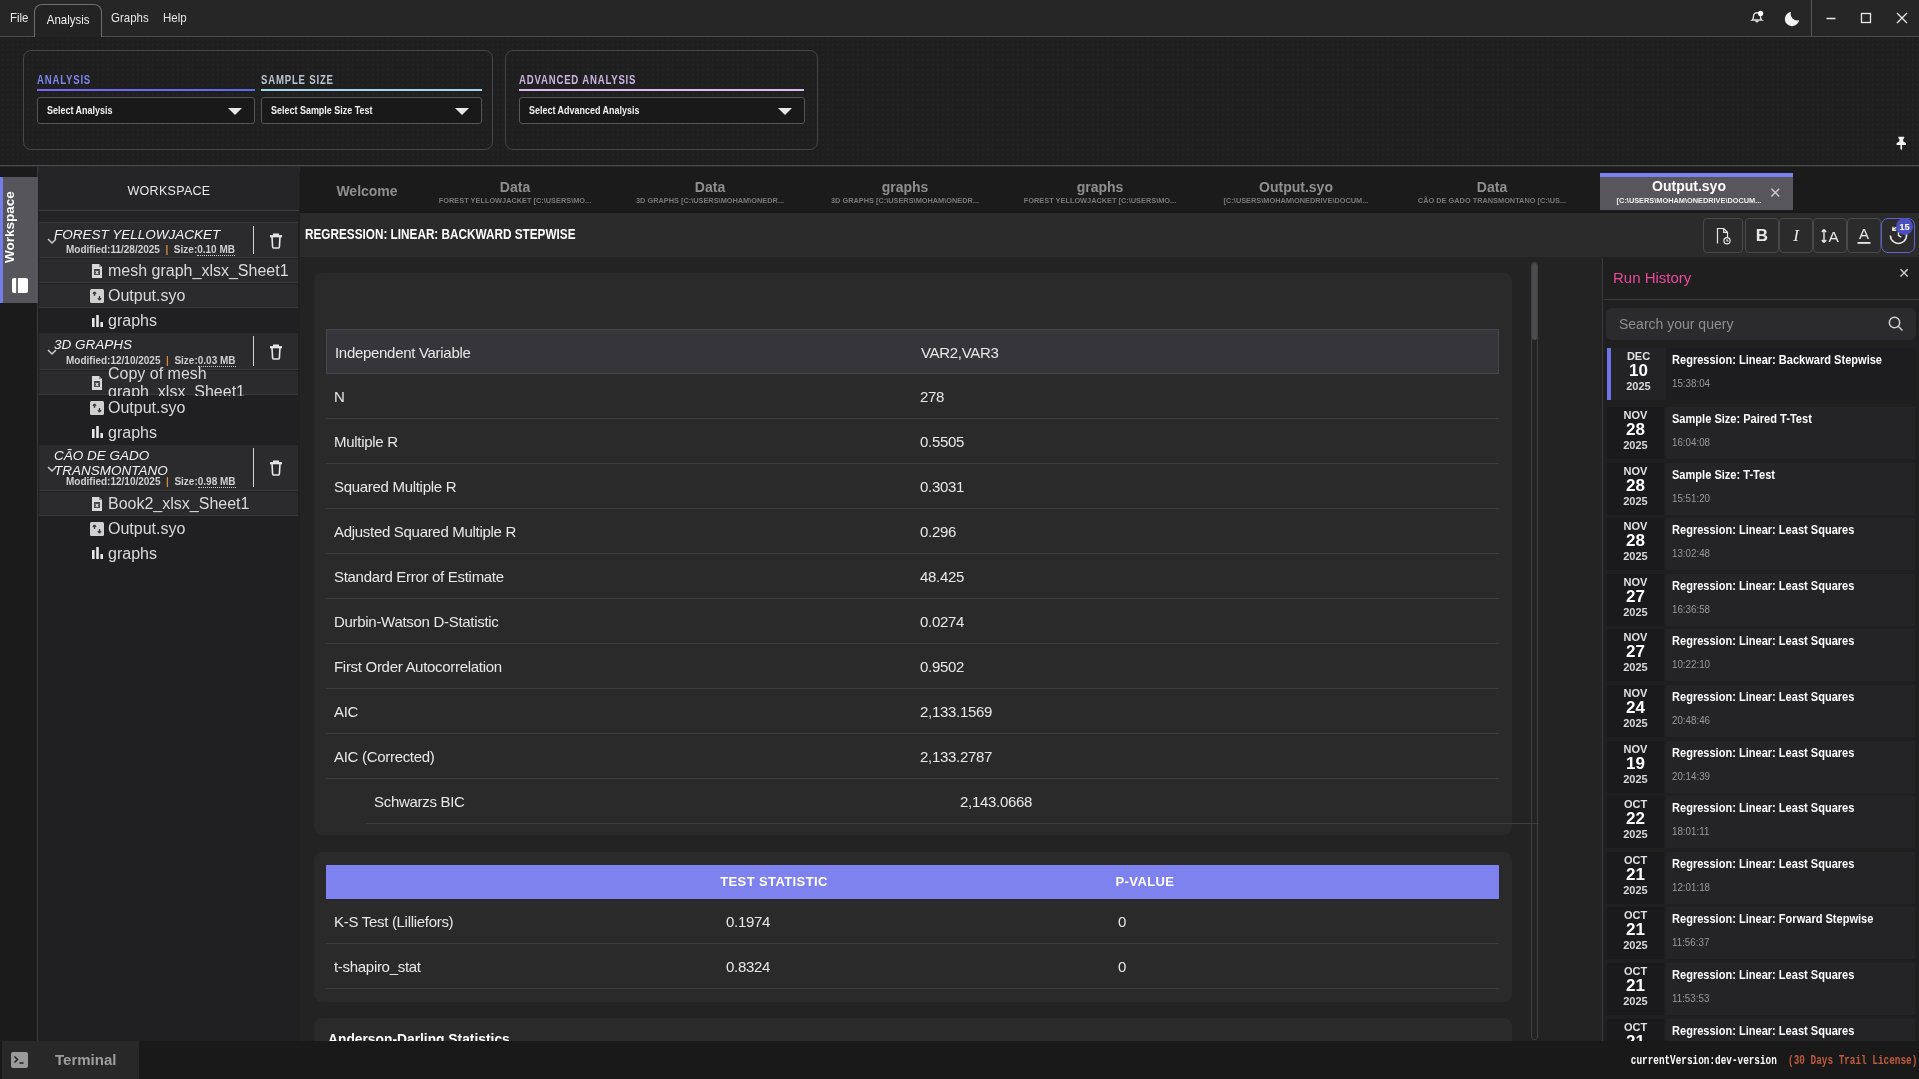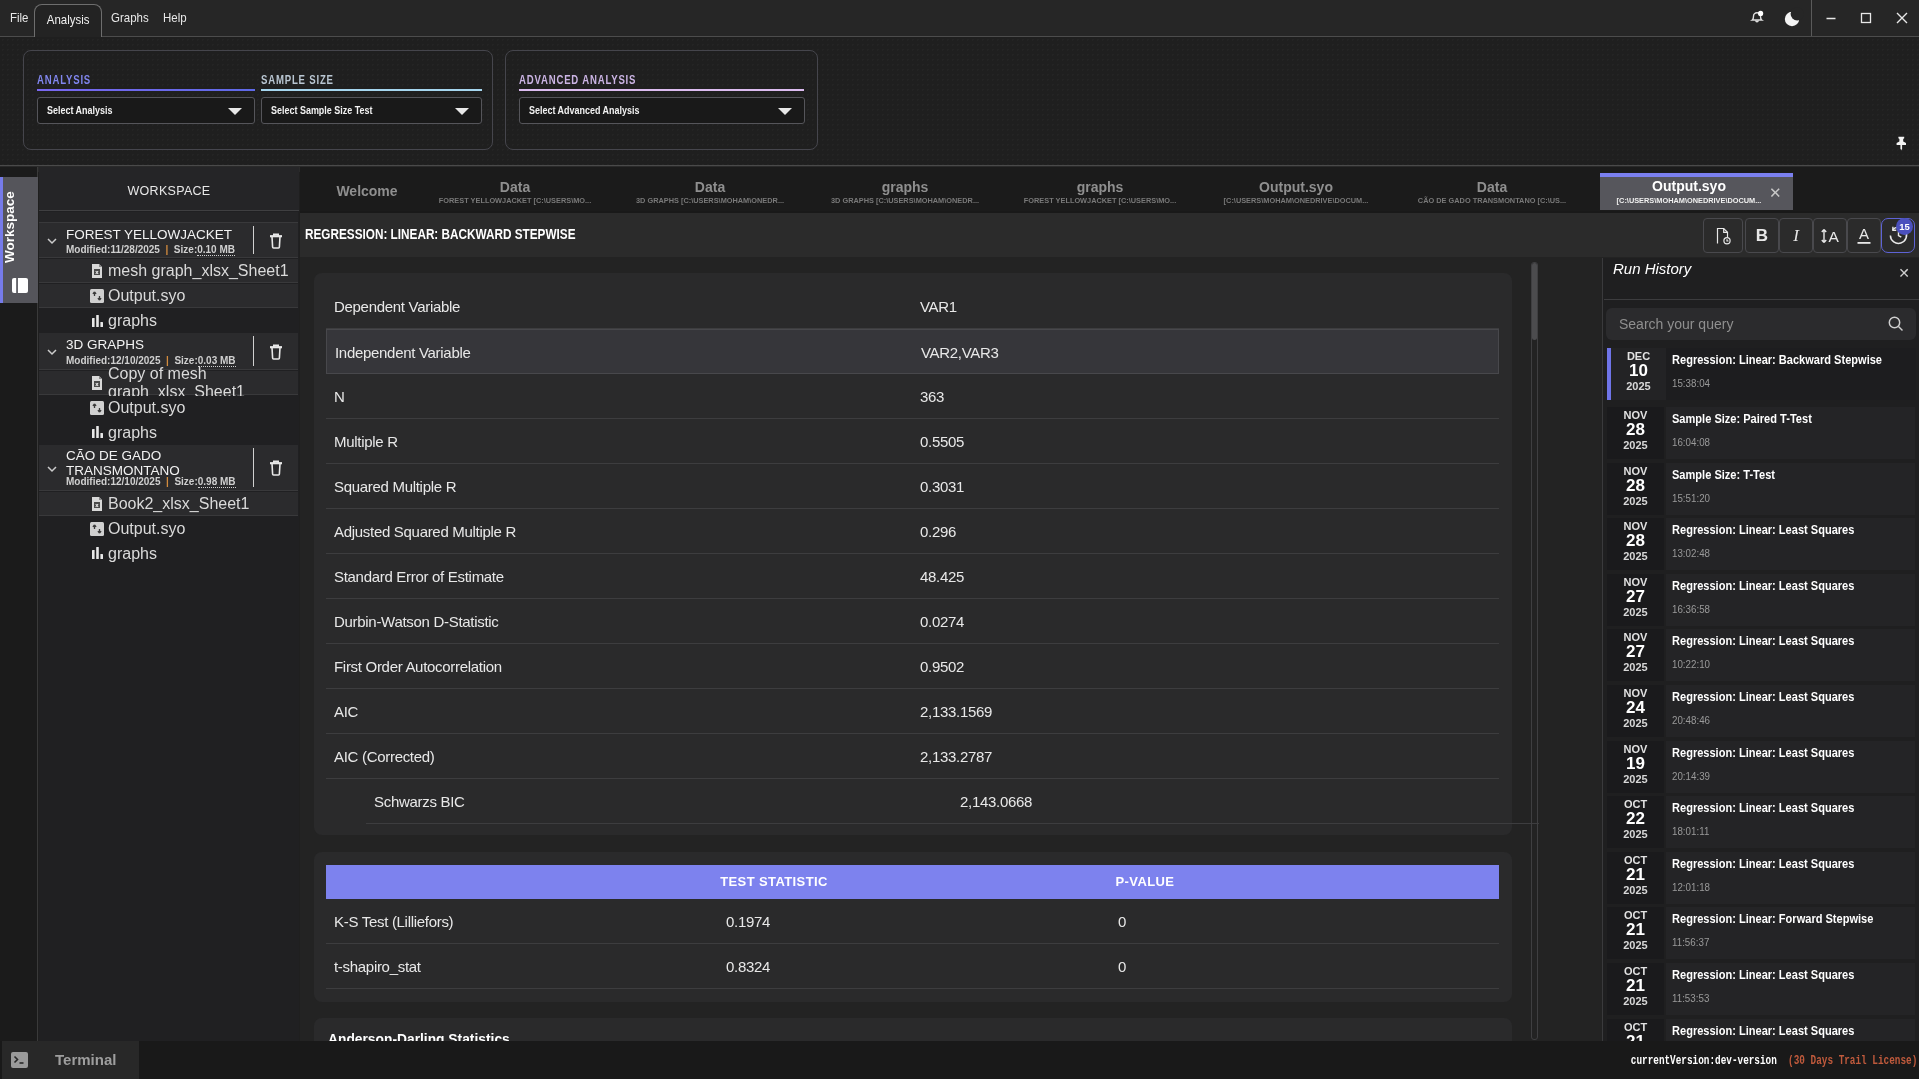--- a/index.html
+++ b/index.html
@@ -28,21 +28,21 @@
 #rail { position:absolute; left:0; top:167px; width:38px; height:874px; background:#1b1b1b; border-right:1px solid #3a3a3a; }
 #railtab { position:absolute; left:0; top:10px; width:38px; height:126px; background:#55555b; }
 #railaccent { position:absolute; left:0; top:10px; width:3px; height:126px; background:#767bea; }
 #railtext { position:absolute; left:2px; top:28px; width:35px; height:68px; color:#ffffff; font-size:13.5px; font-weight:bold; writing-mode:vertical-rl; transform:rotate(180deg); text-align:center; }
 
 
 #wspanel { position:absolute; left:39px; top:167px; width:260px; height:874px; background:#202022; }
 #wsheader { position:absolute; left:0; top:0; width:260px; height:44px; background:#252527; border-bottom:1px solid #3f3f41; color:#e8e8e8; font-size:12.5px; letter-spacing:0.3px; text-align:center; line-height:48px; }
 .trow { position:absolute; left:0; width:259px; background:#2b2b2d; border-bottom:1px solid #39393b; }
 .trow.dark { background:#202022; }
-.thdr-title { position:absolute; left:27px; top:4px; color:#f2f2f2; font-size:13.5px; }
+.thdr-title { position:absolute; left:15px; top:4px; color:#f2f2f2; font-size:13.5px;font-style:italic; }
 .thdr-meta { position:absolute; left:27px; color:#d0d0d0; font-size:10px; font-weight:bold; white-space:nowrap; }
 .tchev { position:absolute; left:7px; color:#cccccc; }
 .tsep { position:absolute; right:44px; top:3px; bottom:3px; width:1px; background:#d0d0d0; }
 .titem-label { position:absolute; left:69px; top:50%; transform:translateY(-50%); color:#dadada; font-size:16px; }
 .dotted { border-bottom:1px dotted #cfcfcf; }
 
 
 #mainarea { position:absolute; left:300px; top:167px; width:1619px; height:874px; background:#232323; }
 #tabbar { position:absolute; left:0; top:0; width:1619px; height:44px; background:#1b1b1b; }
 .tabtitle { position:absolute; top:12px; transform:translateX(-50%); color:#8f8f8f; font-size:14px; font-weight:bold; white-space:nowrap; }
@@ -334,31 +334,27 @@
         <path d="M4.9 1.8v3.4H8.3" stroke-width="1.4"></path>
         <path d="M10.5 6.3v4.2l2.8 1.7" stroke-width="1.4"></path>
       </svg>
       <div class="abs" style="left:14px; top:-1px; width:17px; height:17px; border-radius:50%; background:#4b50bd; color:#ffffff; font-size:9.5px; font-weight:bold; text-align:center; line-height:17px;">15</div>
     </div>
   </div>
 
   <div id="content">
 
     <div class="card" style="top:16px; height:562px;">
-      <div class="vrow" style="top:11px;">
-            <div class="k">Dependent Variable</div>
-            <div class="v">VAR1</div>
-          </div>
       <div class="vrow sel" style="top:56px;">
             <div class="k">Independent Variable</div>
             <div class="v">VAR2,VAR3</div>
           </div>
       <div class="vrow" style="top:101px;">
             <div class="k">N</div>
-            <div class="v">363</div>
+            <div class="v">278</div>
           </div>
       <div class="vrow" style="top:146px;">
             <div class="k">Multiple R</div>
             <div class="v">0.5505</div>
           </div>
       <div class="vrow" style="top:191px;">
             <div class="k">Squared Multiple R</div>
             <div class="v">0.3031</div>
           </div>
       <div class="vrow" style="top:236px;">
@@ -411,21 +407,21 @@
     <div class="card" style="top:761px; height:23px; border-radius:8px 8px 0 0;">
       <div class="abs" style="left:14px; top:12px; color:#ffffff; font-size:15px; font-weight:bold; transform:scaleX(0.92); transform-origin:left top; white-space:nowrap;">Anderson-Darling Statistics</div>
     </div>
 
     <div class="abs" style="left:1231px; top:5px; width:7px; height:778px; border:1px solid #3f3f41; border-radius:3px;"></div>
     <div class="abs" style="left:1232px; top:6px; width:5px; height:77px; background:#4c4c4e; border-radius:3px;"></div>
   </div>
 </div>
 
 <div id="runpanel">
-  <div class="abs" style="left:10px; top:2px; color:#ffffff; font-size:15px;font-style:italic;">Run History</div>
+  <div class="abs" style="left:10px; top:11px; color:#ec4899; font-size:15px;">Run History</div>
   <div class="abs" style="right:9px; top:7px; color:#d0d0d0; font-size:14px;">✕</div>
   <div class="abs" style="left:1px; top:41px; width:316px; height:1px; background:#3c3c3e;"></div>
   <div class="abs" style="left:3px; top:50px; width:310px; height:32px; background:#2b2b2d; border-radius:6px;">
     <div class="abs" style="left:13px; top:8px; color:#8f8f8f; font-size:14px;">Search your query</div>
     <svg class="abs" style="right:11px; top:7px;" width="18" height="18" viewBox="0 0 18 18" fill="none" stroke="#cfcfcf" stroke-width="1.5">
           <circle cx="7.5" cy="7.5" r="5.2"></circle>
           <path d="M11.5 11.5l4 4"></path>
         </svg>
   </div>
 

